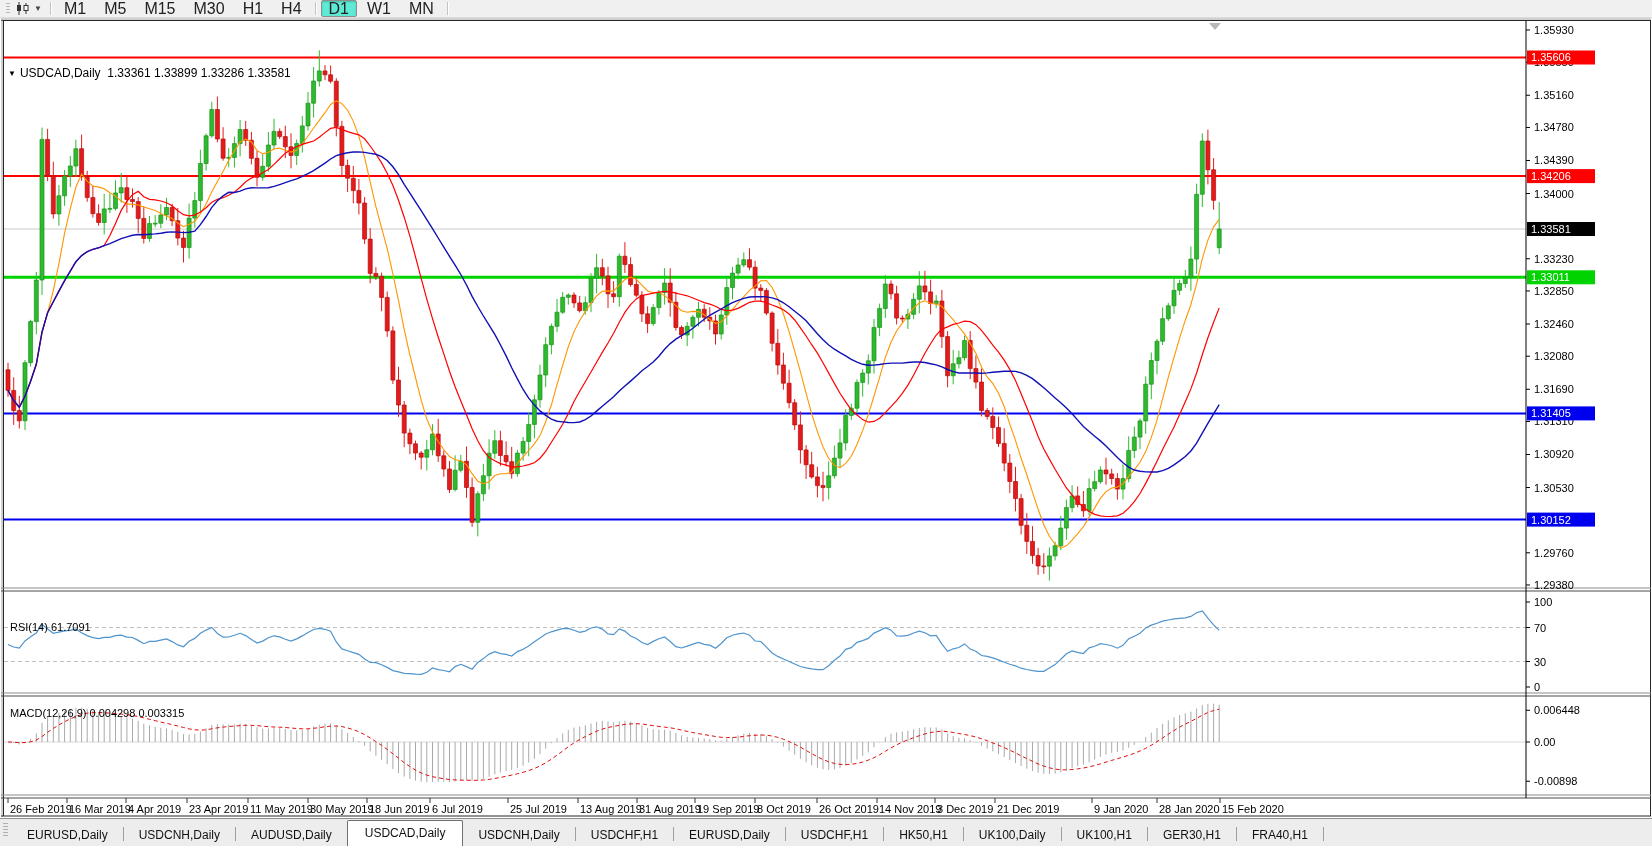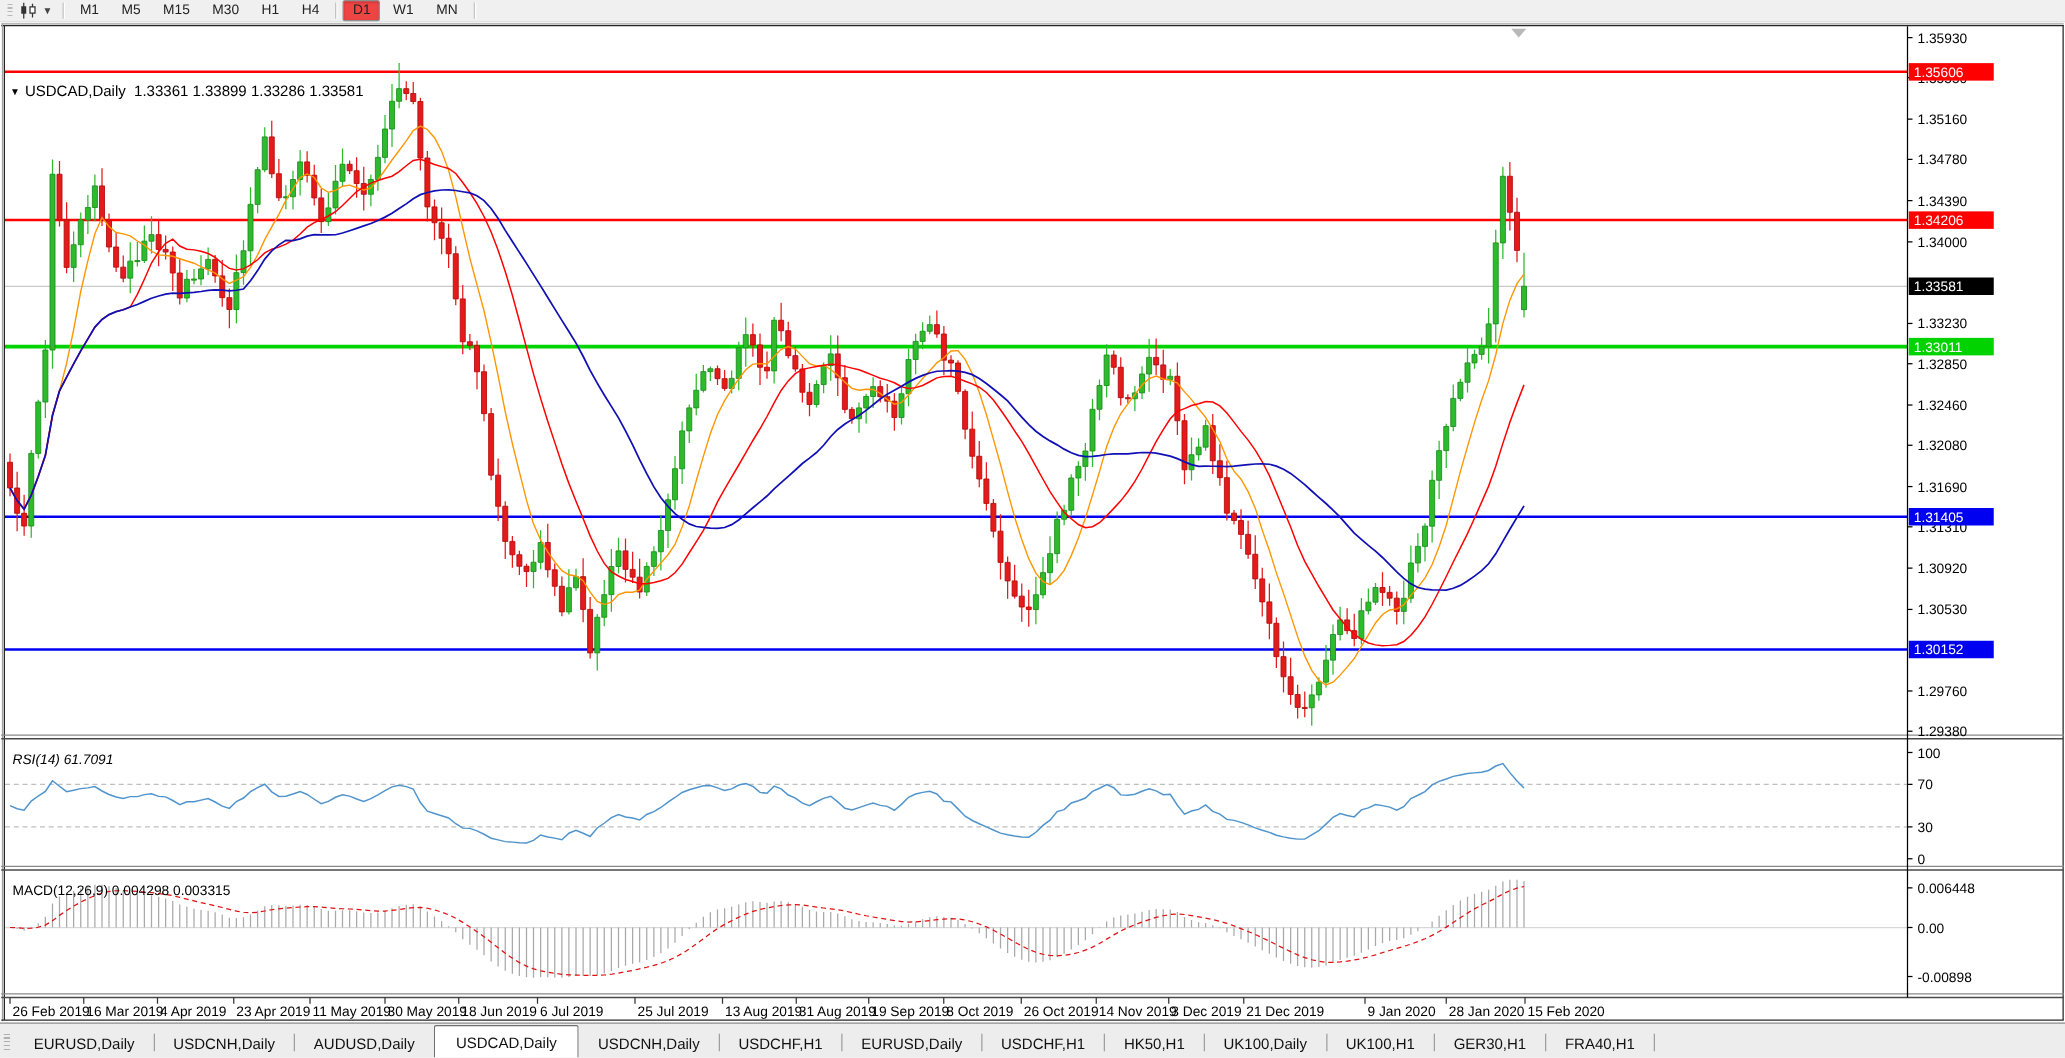--- a/index.html
+++ b/index.html
@@ -14,35 +14,35 @@
     background:#f0f0f0;border-bottom:1px solid #dcdcdc;
     display:flex;align-items:center;box-sizing:border-box;padding-left:3px;
   }
   .grip{width:4px;height:12px;margin:0 3px;
     background:repeating-linear-gradient(180deg,#b9b9b9 0 1px,transparent 1px 3px);}
   .tool-icon{width:20px;height:14px;display:flex;align-items:center;justify-content:center;}
   .dd-arrow{font-size:8px;color:#444;padding:0 4px 0 1px;line-height:14px;}
   .tb-sep{width:1px;height:13px;background:#c3c3c3;box-shadow:1px 0 0 #ffffff;margin:0 4px;}
   .tf-btn{
     height:15px;line-height:15px;padding:0 7px;margin:0 1px;
-    font-size:11px;color:#222;border:1px solid transparent;border-radius:2px;text-align:center;
-  }
-  .tf-btn.active{background:#ef4444;border-color:#8f8f8f;box-shadow:inset 0 1px 2px rgba(0,0,0,.2);}
+    font-size:16px;color:#222;border:1px solid transparent;border-radius:2px;text-align:center;
+  }
+  .tf-btn.active{background:#5eead4;border-color:#8f8f8f;box-shadow:inset 0 1px 2px rgba(0,0,0,.2);}
   
   .chart{position:absolute;top:18px;left:0;width:1652px;height:800px;background:#ffffff;}
   .chart svg{position:absolute;left:0;top:0;}
   .ovl{position:absolute;color:#000;white-space:pre;z-index:3;}
   .chart-title{left:8px;top:5px;font-size:12px;margin-top:43px;}
   .chart-title .tri{font-size:8px;vertical-align:1px;margin-right:4px;}
-  .rsi-label{left:10px;top:584px;font-size:11px;font-style:italic;}
+  .rsi-label{left:10px;top:603px;font-size:11px;}
   .macd-label{left:10px;top:689px;font-size:11px;}
   
   .tabbar{
     position:absolute;left:0;bottom:0;width:1652px;height:28px;background:#ededed;
-    border-top:1px solid #8f8f8f;display:flex;align-items:flex-end;box-sizing:border-box;
+    border-top:1px solid #8f8f8f;display:flex;align-items:center;box-sizing:border-box;
   }
   .tab-grip{width:5px;height:14px;margin:0 4px 5px 3px;
     background:repeating-linear-gradient(180deg,#b0b0b0 0 1px,transparent 1px 3px);}
   .tab{
     height:20px;display:flex;align-items:center;padding:0 15px;
     font-size:12px;color:#111;margin-bottom:1px;
   }
   .tab.active{
     background:#ffffff;border:1px solid #6f6f6f;border-bottom:none;
     height:25px;margin-bottom:0;border-radius:2px 2px 0 0;padding:0 17px;

